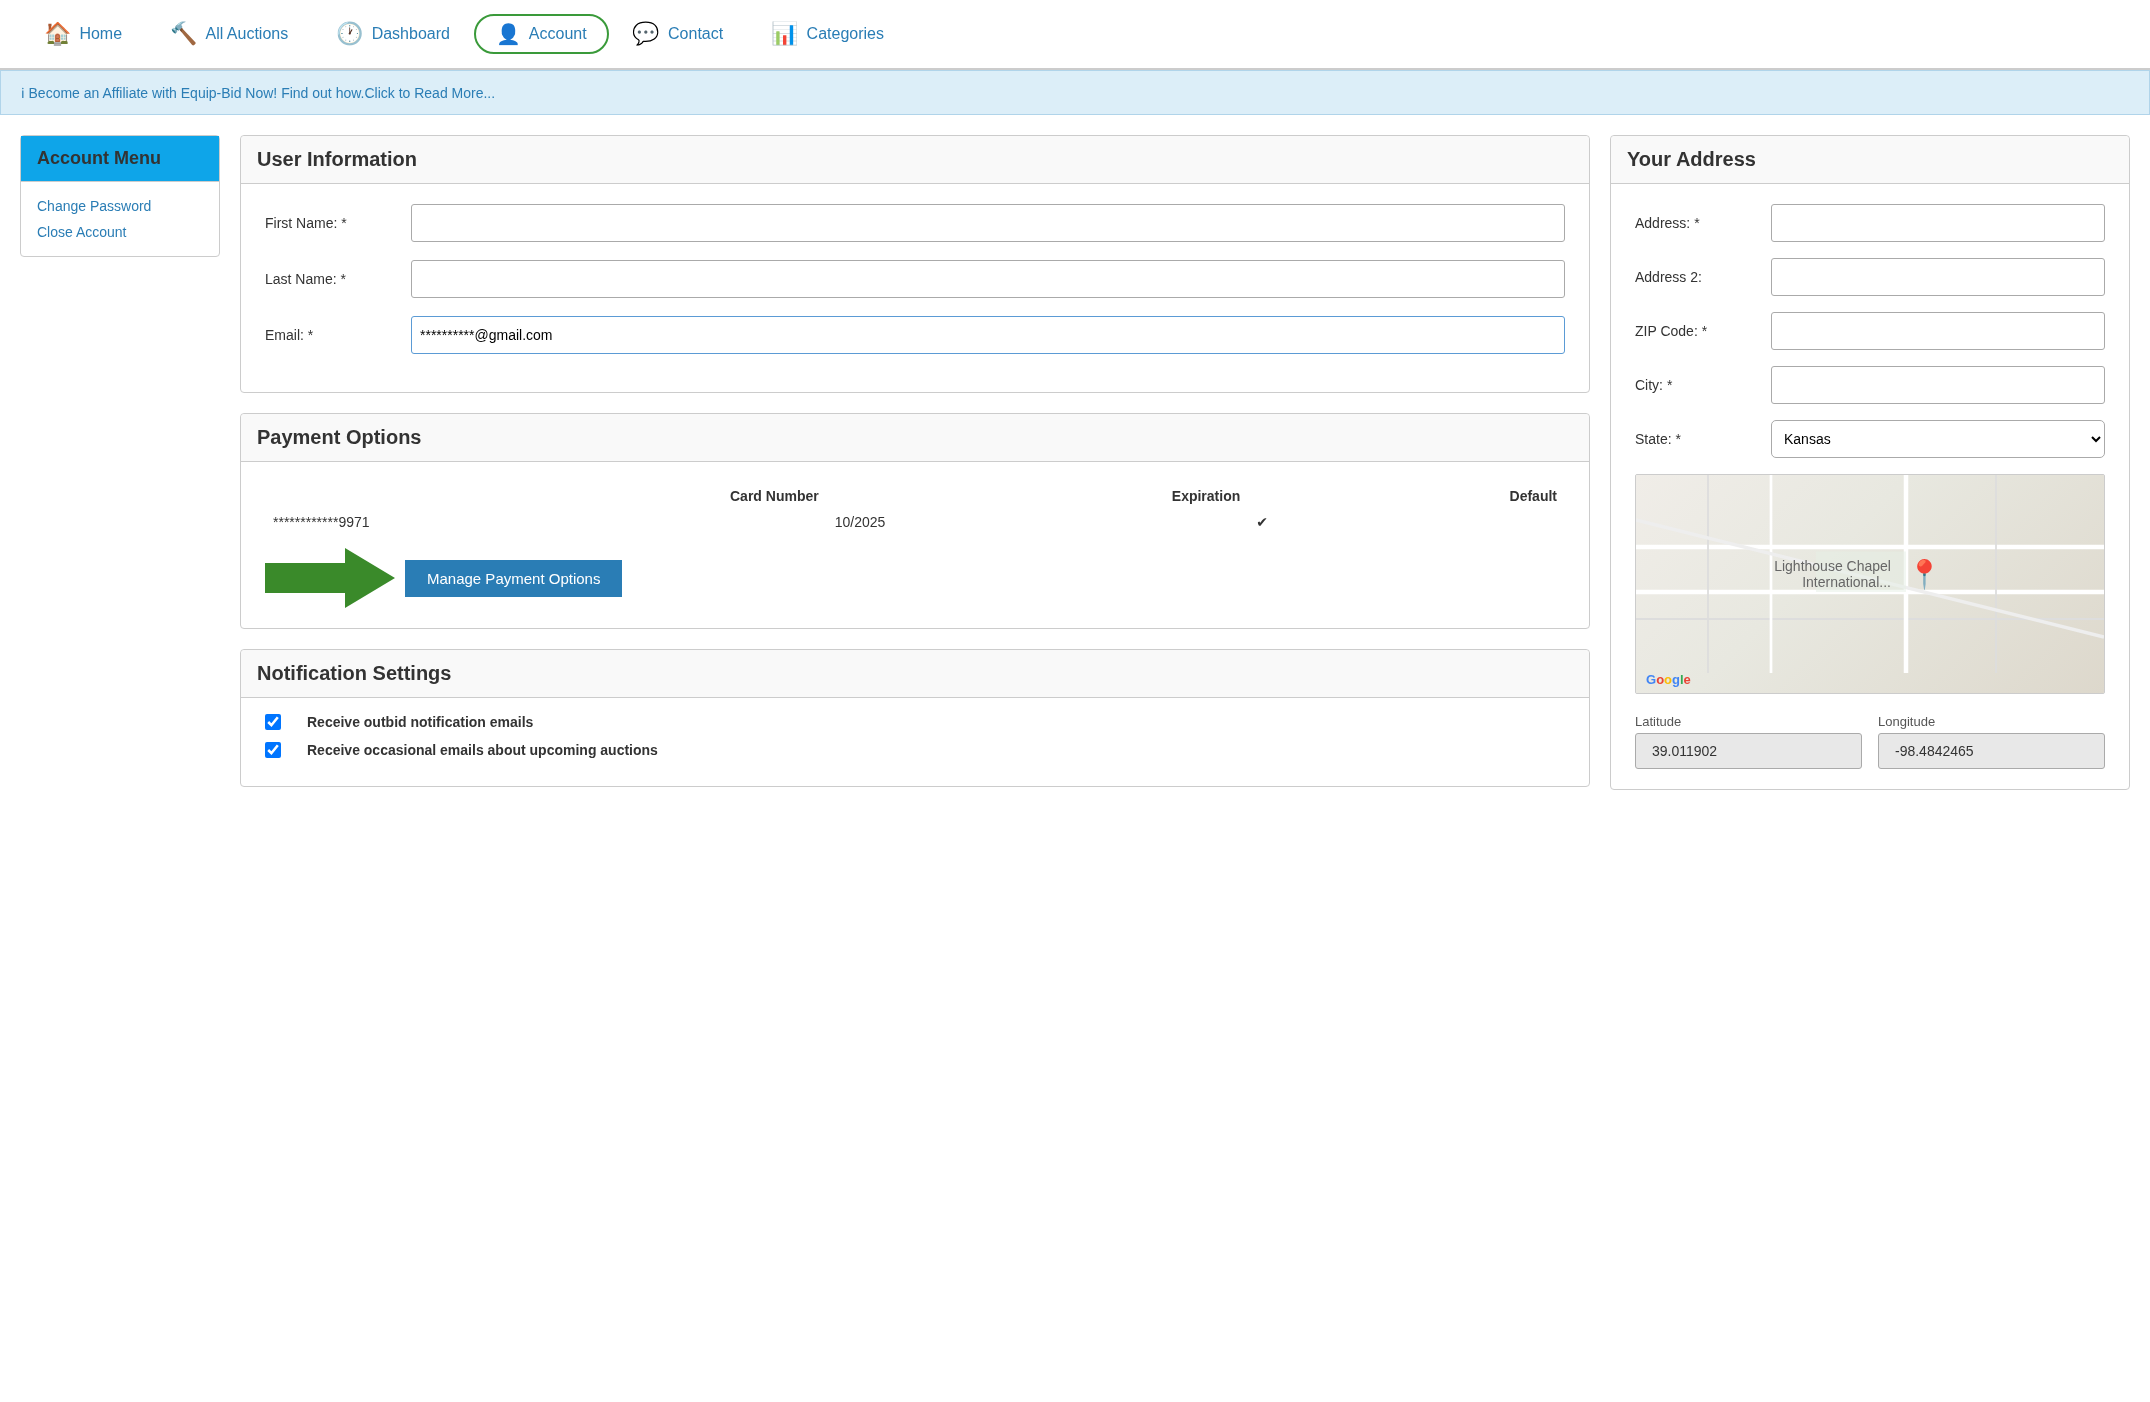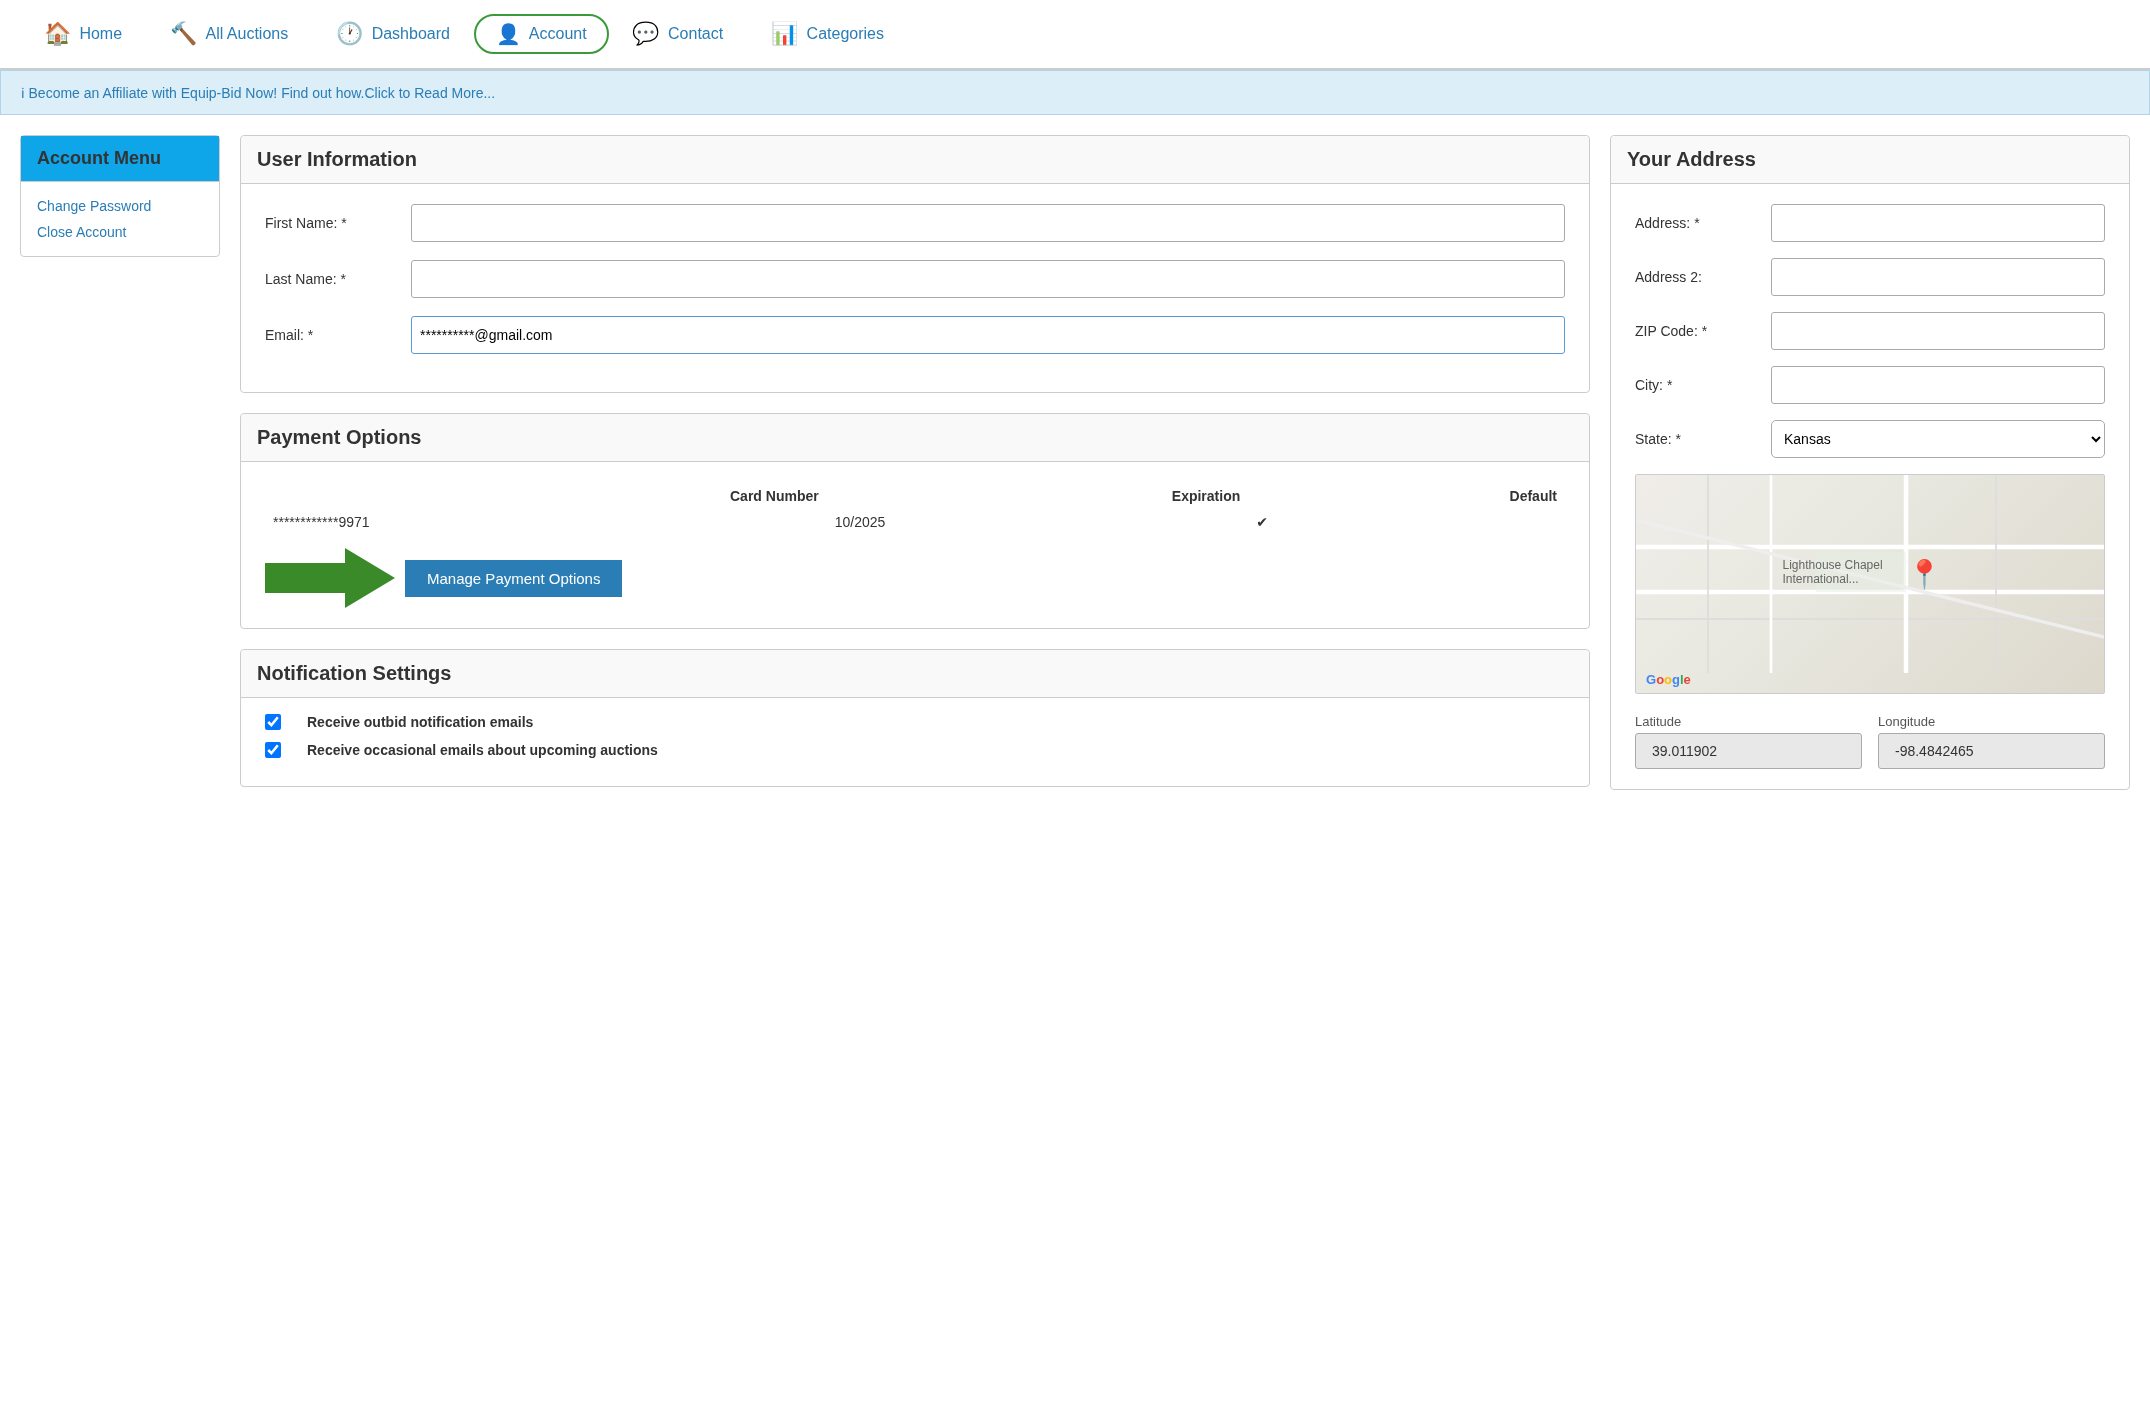--- a/index.html
+++ b/index.html
@@ -131,22 +131,22 @@
       display: flex; align-items: center; justify-content: center;
     }
     .map-bg {
       position: absolute; inset: 0;
       background: linear-gradient(135deg, #f0ede8 0%, #e8e8e0 40%, #ddd8cc 100%);
     }
     .map-roads {
       position: absolute; inset: 0;
     }
     .map-label {
-      position: absolute; font-size: 12px; color: #666;
-      text-align: left; top: 38%; left: 42%; transform: translateX(-50%);
+      position: absolute; font-size: 14px; color: #666;
+      text-align: right; top: 38%; left: 42%; transform: translateX(-50%);
     }
     .map-pin {
       position: absolute; top: 38%; left: 58%;
       font-size: 28px; color: #d44;
     }
     .map-google-logo {
       position: absolute; bottom: 6px; left: 10px;
       font-size: 13px; font-weight: bold;
     }
     .map-google-logo span.g { color: #4285F4; }

